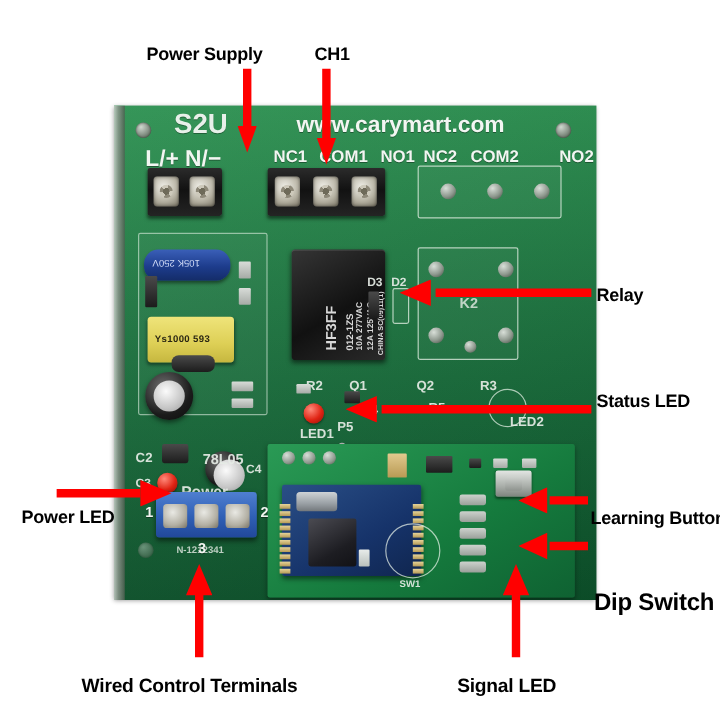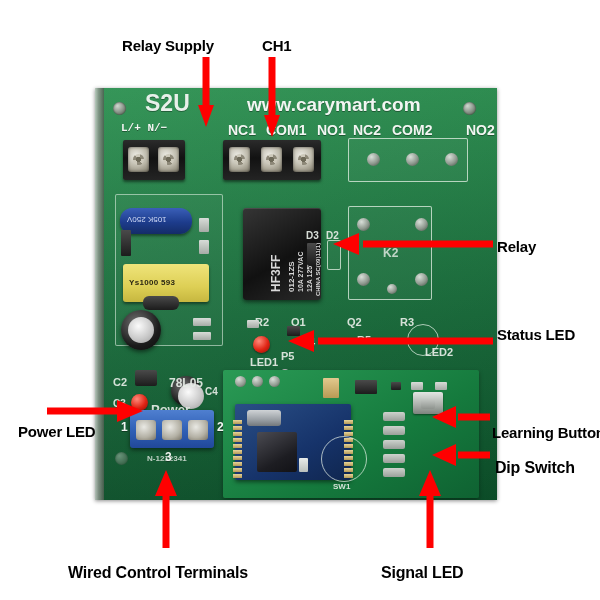--- a/index.html
+++ b/index.html
@@ -85,21 +85,21 @@
     position:absolute;border:1px solid rgba(230,240,230,.75);border-radius:2px;
     background:rgba(255,255,255,.035);
   }
   .via{
     position:absolute;width:13px;height:13px;border-radius:50%;
     background:radial-gradient(circle at 35% 30%,#d8dfd8,#8f998f 55%,#3e4a3e);
   }
   .via.small{width:10px;height:10px;}
   
   .xfmr{
-    position:absolute;left:28px;top:176px;width:86px;height:38px;border-radius:3px;
+    position:absolute;left:28px;top:176px;width:72px;height:38px;border-radius:3px;
     background:linear-gradient(#efe47a,#ddcf55 60%,#c6b73f);
     box-shadow:0 2px 3px rgba(0,0,0,.45);
   }
   .xfmr b{
     position:absolute;left:6px;top:14px;font-size:8px;color:#2b2713;letter-spacing:.3px;
   }
   .bluecap{
     position:absolute;left:25px;top:120px;width:72px;height:26px;border-radius:12px;
     background:linear-gradient(#3a5fb8,#1d3c8c 55%,#142c68);
     box-shadow:0 2px 3px rgba(0,0,0,.45);
@@ -188,21 +188,21 @@
   <div class="pcb">
     <div class="pcb-edge-left"></div>
 
     <div class="mount-hole" style="left:18px;top:14px;"></div>
     <div class="mount-hole" style="left:368px;top:14px;"></div>
     <div class="mount-hole" style="left:20px;top:364px;opacity:.45;"></div>
 
     <div class="silk" style="left:50px;top:2px;font-size:23px;opacity:.95;">S2U</div>
     <div class="silk" style="left:152px;top:6px;font-size:19px;">www.carymart.com</div>
 
-    <div class="silk" style="left:26px;top:34px;font-size:11px;font-family:Liberation Mono, monospace;">L/+  N/−</div>
+    <div class="silk" style="left:26px;top:34px;font-size:19px;">L/+  N/−</div>
     <div class="silk" style="left:133px;top:34px;font-size:14px;">NC1</div>
     <div class="silk" style="left:171px;top:34px;font-size:14px;">COM1</div>
     <div class="silk" style="left:222px;top:34px;font-size:14px;">NO1</div>
     <div class="silk" style="left:258px;top:34px;font-size:14px;">NC2</div>
     <div class="silk" style="left:297px;top:34px;font-size:14px;">COM2</div>
     <div class="silk" style="left:351px;top:34px;font-size:14px;margin-left:20px;">NO2</div>
 
     <div class="tb" style="left:28px;top:52px;width:62px;">
       <div class="screw" style="left:5px;"></div>
       <div class="screw" style="left:35px;"></div>
@@ -391,23 +391,23 @@
   <svg class="arrow" style="left:155px;top:470px;" width="22" height="78" viewBox="0 0 22 78">
     <path d="M11 78 L11 24" stroke="#FF0000" stroke-width="7" fill="none"></path>
     <path d="M11 0 L0 26 L22 26 Z" fill="#FF0000"></path>
   </svg>
 
   <svg class="arrow" style="left:419px;top:470px;" width="22" height="78" viewBox="0 0 22 78">
     <path d="M11 78 L11 24" stroke="#FF0000" stroke-width="7" fill="none"></path>
     <path d="M11 0 L0 26 L22 26 Z" fill="#FF0000"></path>
   </svg>
 
-  <div class="callout" style="left:122px;top:38px;">Relay Supply</div>
+  <div class="callout" style="left:122px;top:38px;">Power Supply</div>
   <div class="callout" style="left:262px;top:38px;">CH1</div>
   <div class="callout" style="left:497px;top:239px;">Relay</div>
   <div class="callout" style="left:497px;top:327px;">Status LED</div>
   <div class="callout" style="left:492px;top:425px;">Learning Button</div>
-  <div class="callout" style="left:495px;top:460px;font-size:16px;">Dip Switch</div>
+  <div class="callout" style="left:495px;top:492px;font-size:20px;">Dip Switch</div>
   <div class="callout" style="left:18px;top:424px;">Power LED</div>
   <div class="callout" style="left:68px;top:565px;font-size:16px;">Wired Control Terminals</div>
   <div class="callout" style="left:381px;top:565px;font-size:16px;">Signal LED</div>
 
 </div>
 
 </body></html>

